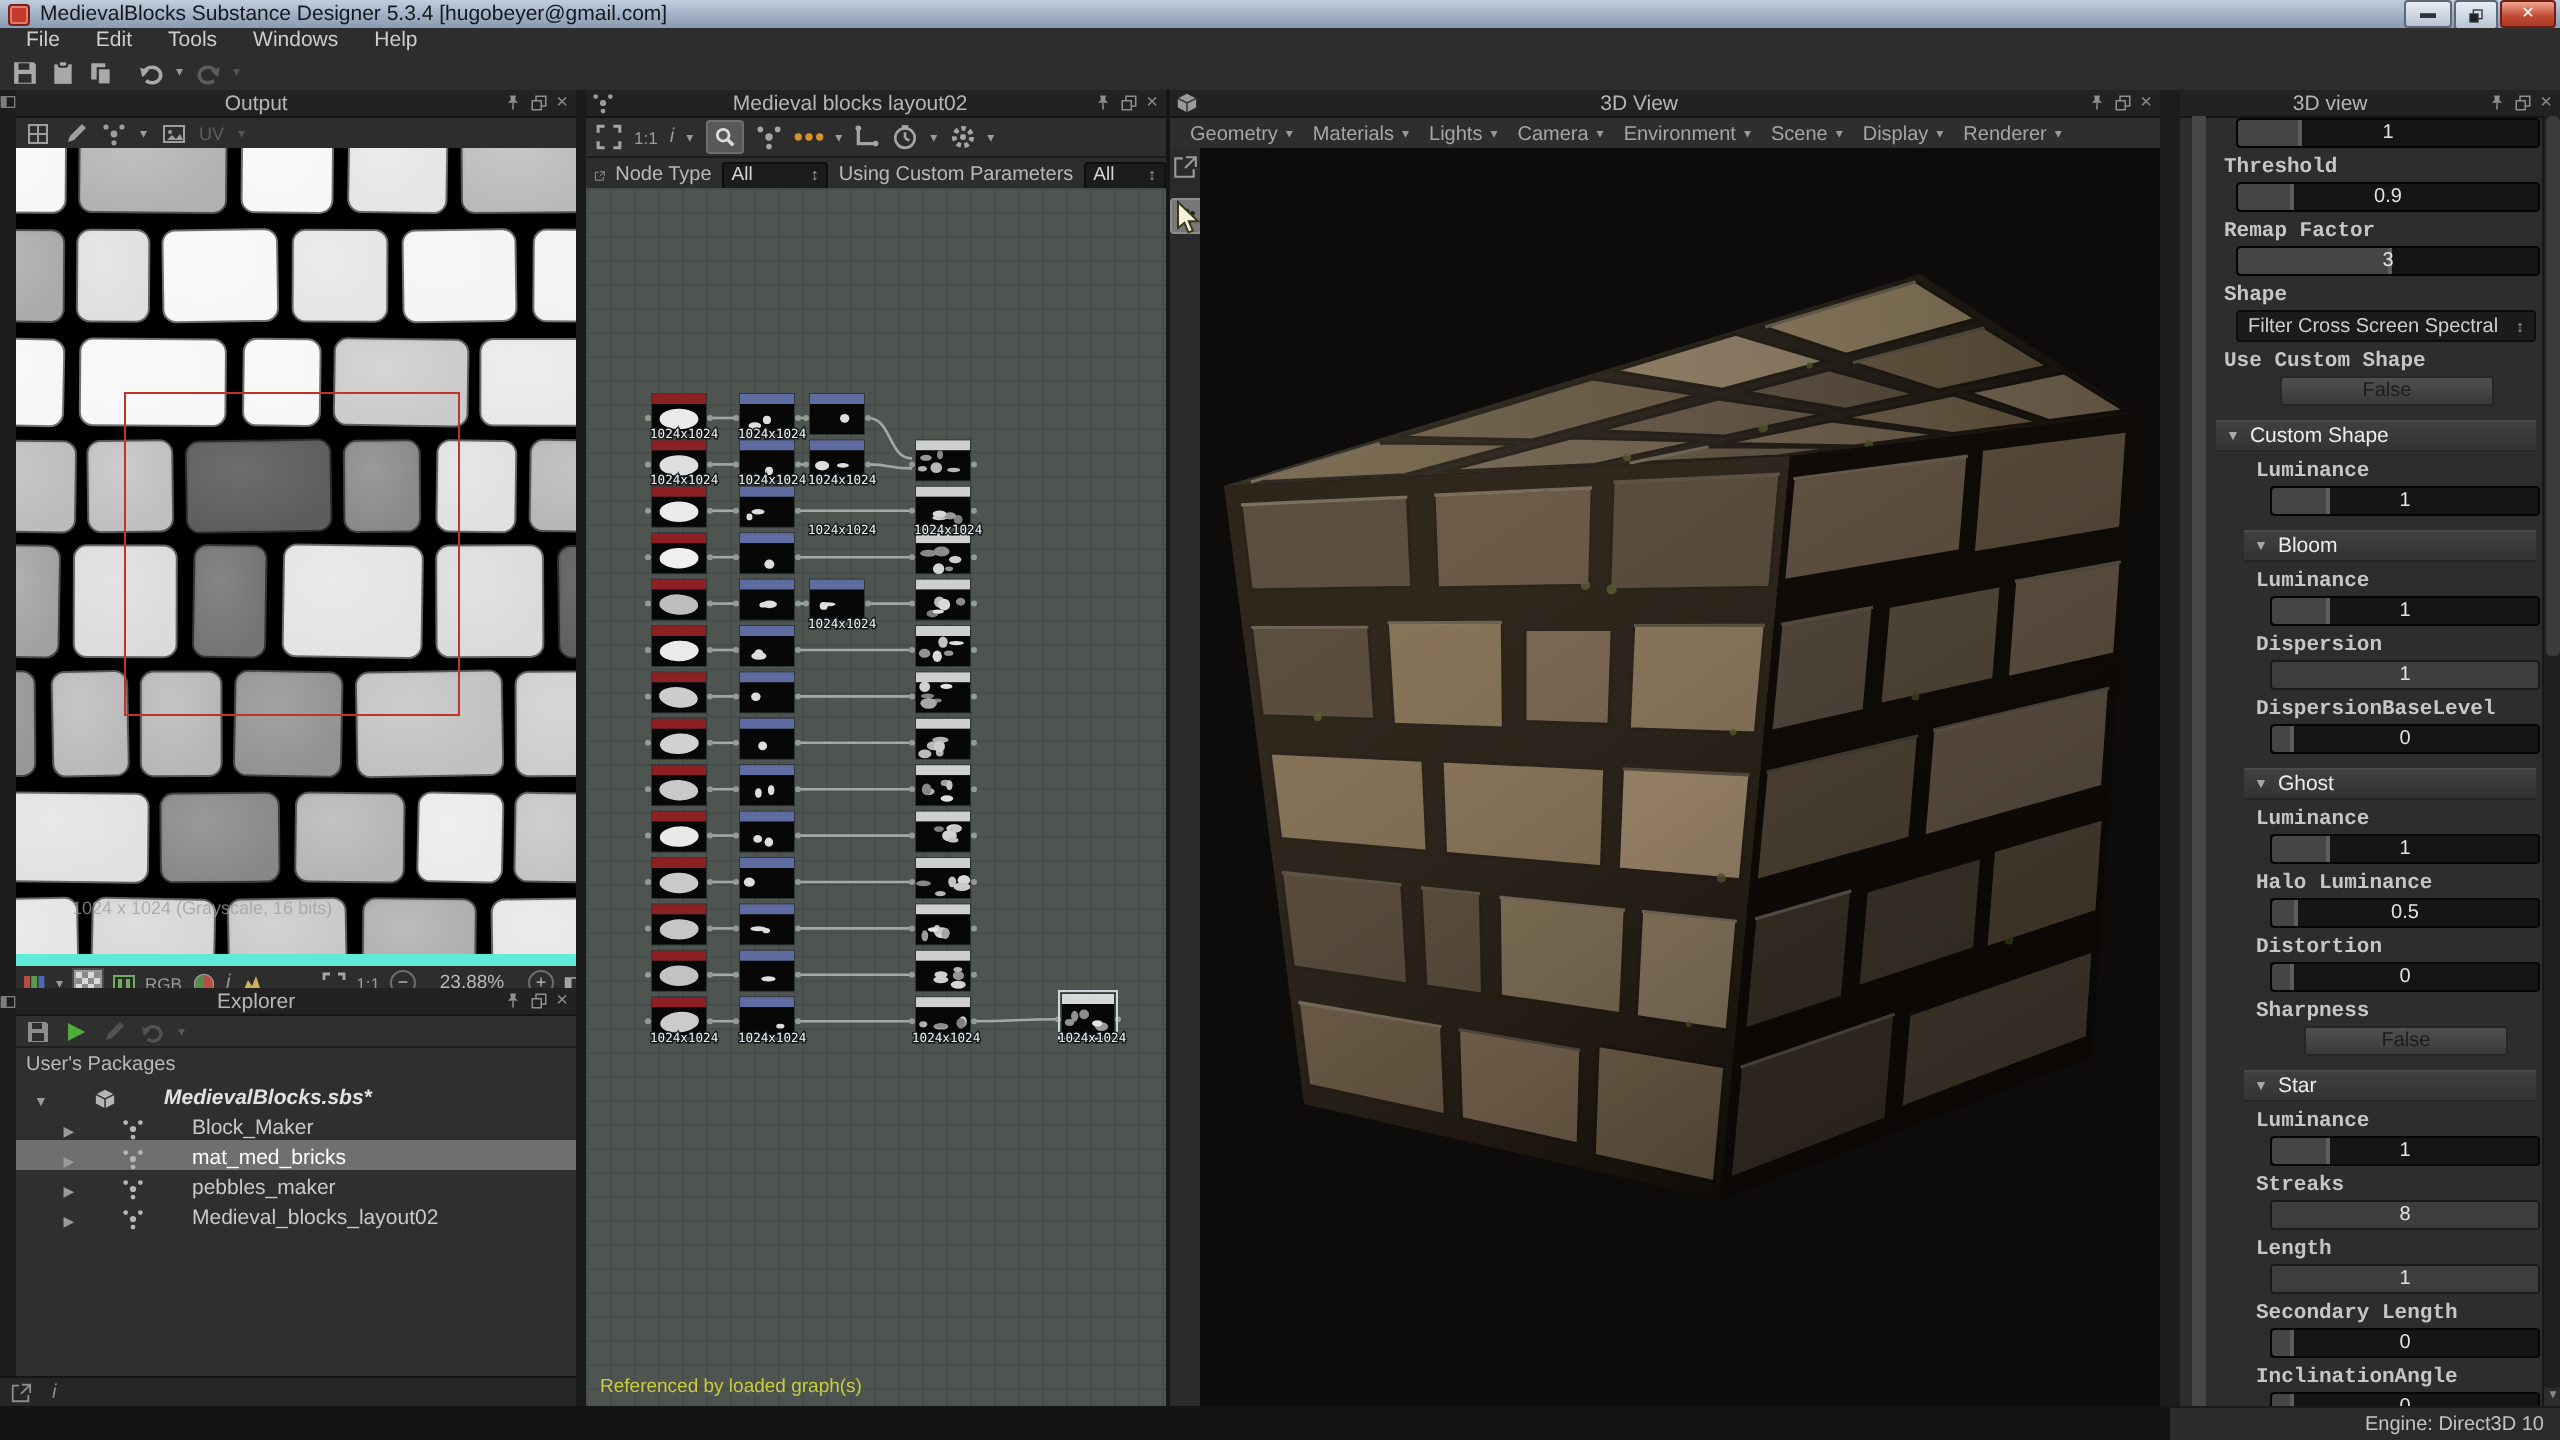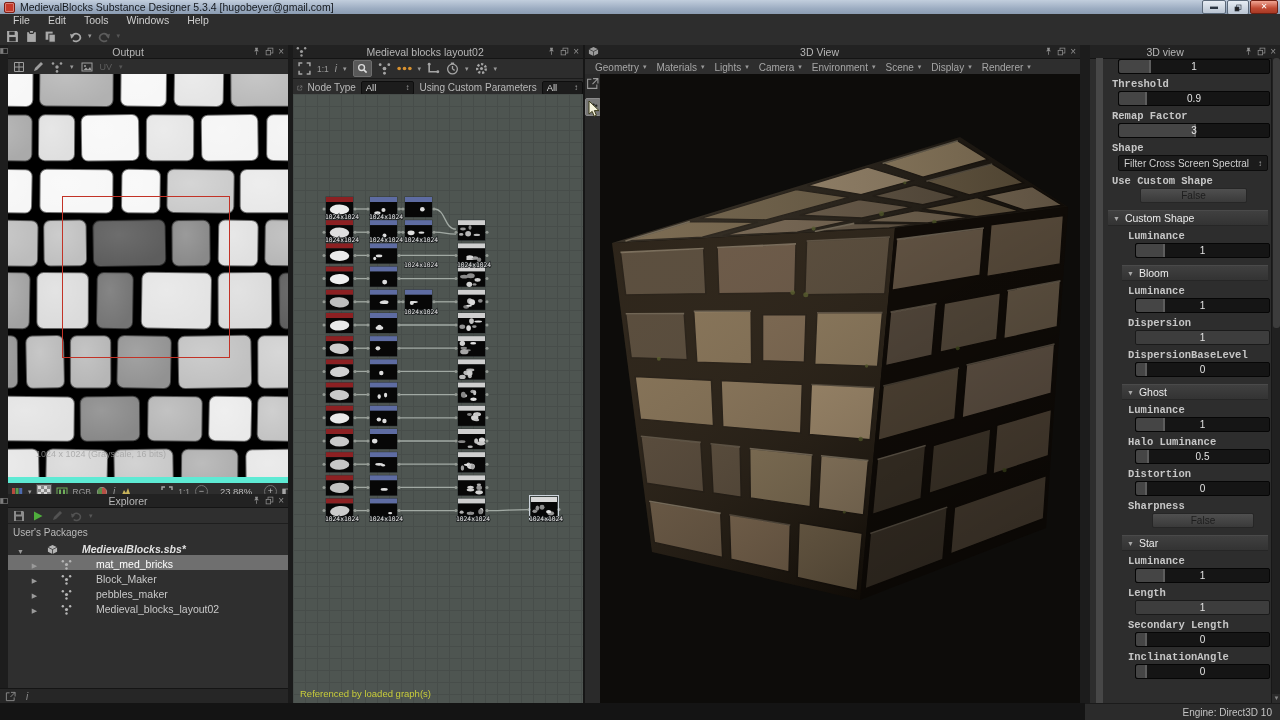--- a/index.html
+++ b/index.html
@@ -580,33 +580,33 @@
   </div>
   <div id="pkglabel">User's Packages</div>
   <div id="exptree">
       <div class="trow">
         <span class="arr" style="margin-left:8px">▼</span>
         <svg class="gicon">
           <use href="#i-cube"></use>
         </svg>
         <span style="font-style:italic;font-weight:bold;color:#e2e2e2">MedievalBlocks.sbs*</span>
       </div>
+      <div class="trow">
+        <span class="arr" style="margin-left:22px">▶</span>
+        <svg class="gicon">
+          <use href="#i-nodes"></use>
+        </svg>
+        <span>Block_Maker</span>
+      </div>
       <div class="trow sel">
         <span class="arr" style="margin-left:22px">▶</span>
         <svg class="gicon">
           <use href="#i-nodes"></use>
         </svg>
         <span>mat_med_bricks</span>
-      </div>
-      <div class="trow">
-        <span class="arr" style="margin-left:22px">▶</span>
-        <svg class="gicon">
-          <use href="#i-nodes"></use>
-        </svg>
-        <span>Block_Maker</span>
       </div>
       <div class="trow">
         <span class="arr" style="margin-left:22px">▶</span>
         <svg class="gicon">
           <use href="#i-nodes"></use>
         </svg>
         <span>pebbles_maker</span>
       </div>
       <div class="trow">
         <span class="arr" style="margin-left:22px">▶</span>
@@ -1455,20 +1455,26 @@
         <span class="st">Star</span>
       </div>
       <div class="prow">
         <div class="plabel ind1">Luminance</div>
         <div class="pslider ind1">
           <div class="fill" style="width: 20%;"></div>
           <div class="pval">1</div>
         </div>
       </div>
       <div class="prow">
+        <div class="plabel ind1">Streaks</div>
+        <div class="pslider ind1 light">
+          <div class="pval">8</div>
+        </div>
+      </div>
+      <div class="prow">
         <div class="plabel ind1">Length</div>
         <div class="pslider ind1 light">
           <div class="pval">1</div>
         </div>
       </div>
       <div class="prow">
         <div class="plabel ind1">Secondary Length</div>
         <div class="pslider ind1">
           <div class="fill" style="width: 9px;"></div>
           <div class="pval">0</div>

